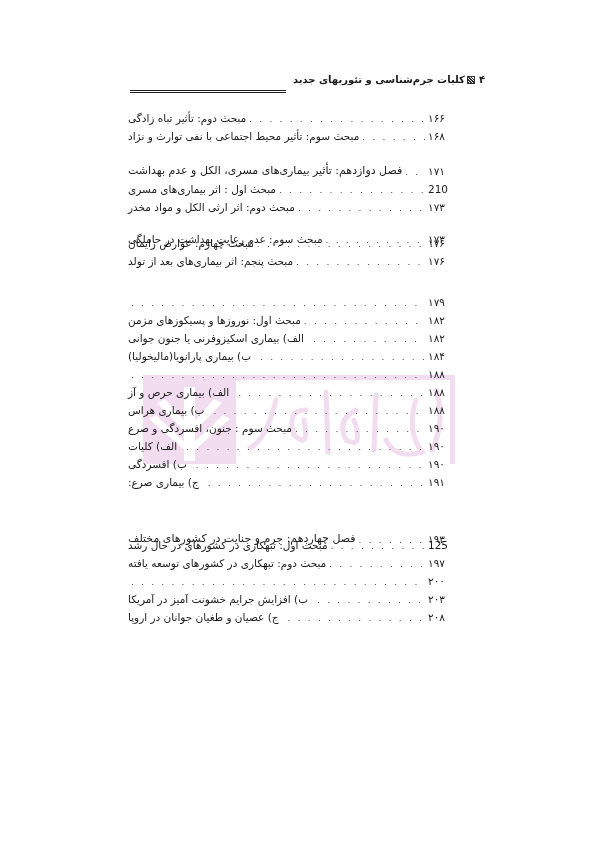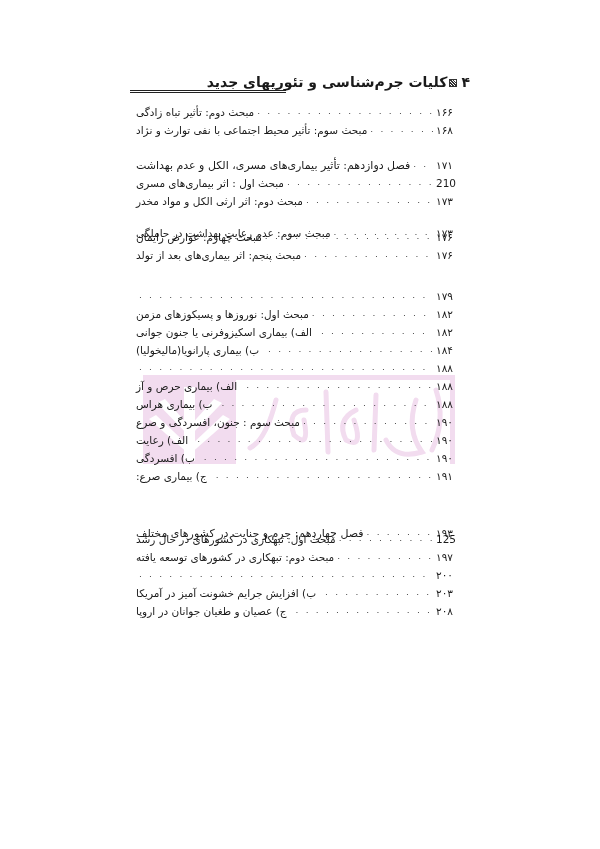--- a/index.html
+++ b/index.html
@@ -1,36 +1,36 @@
 <!DOCTYPE html>
 <html><head>
 <meta charset="utf-8">
 <style>
   html, body { margin:0; padding:0; background:#ffffff; }
   body { width:600px; height:849px; position:relative; overflow:hidden;
          font-family:"DejaVu Sans", sans-serif; color:#1a1a1a; }
   .page { position:absolute; left:0; top:0; width:600px; height:849px; }
 
-  .running-head { position:absolute; top:74px; right:130px; direction:rtl;
-                  font-size:14px; font-weight:bold; white-space:nowrap; }
+  .running-head { position:absolute; top:74px; right:115px; direction:rtl;
+                  font-size:10px; font-weight:bold; white-space:nowrap; }
   .running-head .pg { margin-left:2px; }
   .running-head .sq { display:inline-block; width:6px; height:6px; border:1px solid #333;
                       margin:0 2px 1px 2px; vertical-align:middle; background:
                       repeating-linear-gradient(45deg,#333 0 1px,#fff 1px 2px); }
   .head-rule { position:absolute; left:130px; top:90px; width:156px; height:1px;
                border-top:1.5px solid #222; border-bottom:1px solid #222; }
 
   .watermark { position:absolute; left:143px; top:375px; width:312px; height:89px; z-index:0; }
   .wm-left { position:absolute; left:0; top:0; width:93px; height:89px; background:#f2dcef; }
   .wm-right { position:absolute; left:93px; top:0; width:219px; height:89px; background:#fff;
               border-top:5px solid #f2dcef; border-right:5px solid #f2dcef; box-sizing:border-box; }
 
   .toc { position:absolute; left:128px; top:100px; width:322px; z-index:1; }
   .row { position:absolute; left:0; width:322px; height:18px; display:flex;
-         flex-direction:row-reverse; align-items:flex-start; direction:rtl; font-size:10.5px;margin-left:8px; }
+         flex-direction:row-reverse; align-items:flex-end; direction:rtl; font-size:10.5px; }
   .row .title { white-space:nowrap; direction:rtl; unicode-bidi:plaintext; }
   .row .dots { flex:1; overflow:hidden; white-space:nowrap; direction:ltr; text-align:right;
                color:#444; letter-spacing:2.2px; margin:0 3px; font-size:9px; }
   .row .num { white-space:nowrap; min-width:22px; text-align:left; direction:rtl; }
   .row.chapter .title { font-weight:normal; font-size:11px; }
   .row.sub .title { padding-right:6px; }
 </style>
 </head>
 <body>
 
@@ -140,21 +140,21 @@
       <span class="title">ب) بیماری هراس</span>
         <span class="dots">. . . . . . . . . . . . . . . . . . . . . . . . . . . . . . . . . . . . . . . . . . . . . . . . . . . . . . . . . . . . . . . . . . .</span>
         <span class="num">۱۸۸</span>
     </div>
     <div class="row section" style="top:316px">
       <span class="title">مبحث سوم : جنون، افسردگی و صرع</span>
         <span class="dots">. . . . . . . . . . . . . . . . . . . . . . . . . . . . . . . . . . . . . . . . . . . . . . . . . . . . . . . . . . . . . . . . . . .</span>
         <span class="num">۱۹۰</span>
     </div>
     <div class="row sub" style="top:334px">
-      <span class="title">الف) رعایت</span>
+      <span class="title">الف) کلیات</span>
         <span class="dots">. . . . . . . . . . . . . . . . . . . . . . . . . . . . . . . . . . . . . . . . . . . . . . . . . . . . . . . . . . . . . . . . . . .</span>
         <span class="num">۱۹۰</span>
     </div>
     <div class="row sub" style="top:352px">
       <span class="title">ب) افسردگی</span>
         <span class="dots">. . . . . . . . . . . . . . . . . . . . . . . . . . . . . . . . . . . . . . . . . . . . . . . . . . . . . . . . . . . . . . . . . . .</span>
         <span class="num">۱۹۰</span>
     </div>
     <div class="row sub" style="top:370px">
       <span class="title">ج) بیماری صرع:</span>

